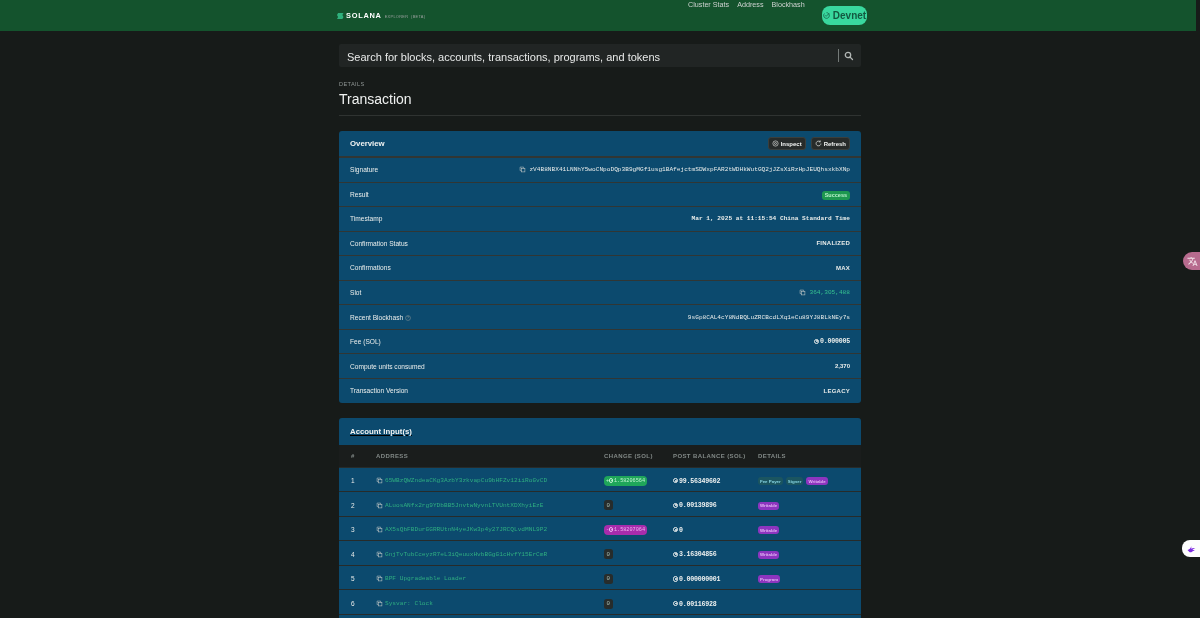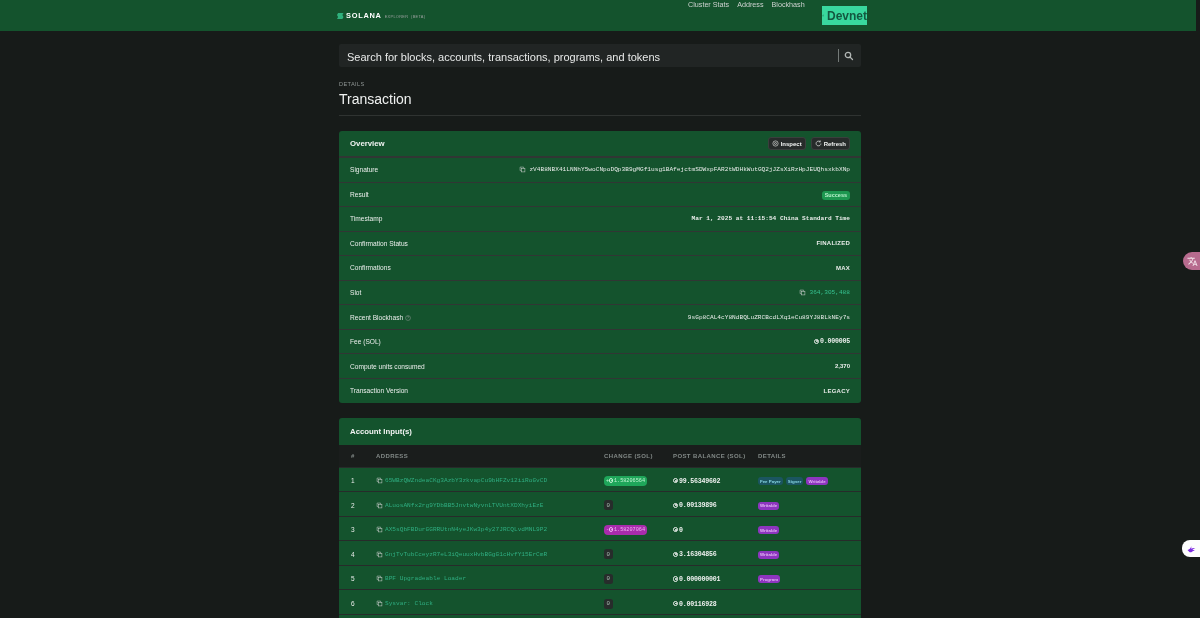--- a/index.html
+++ b/index.html
@@ -4,31 +4,31 @@
 <style>
   * { margin:0; padding:0; box-sizing:border-box; }
   html,body { width:1200px; height:618px; overflow:hidden; }
   body { background:#171b19; font-family:"Liberation Sans", sans-serif; position:relative; }
   .navbar { position:absolute; top:0; left:0; width:1196px; height:30.5px; background:#14532d; }
   .logo { position:absolute; left:337px; top:11px; display:flex; align-items:center; }
   .logo-txt { color:#fff; font-weight:bold; font-size:7.4px; letter-spacing:0.75px; margin-left:2.5px; }
   .logo-beta { color:#9aa09e; font-size:3.9px; letter-spacing:0.3px; margin-left:3px; margin-top:1px; }
   .nav-links { position:absolute; top:0; height:30px; left:688px; display:flex; align-items:flex-start; gap:8px; }
   .nav-links span { color:#ced2d0; font-size:7.2px; }
-  .devnet { position:absolute; left:822px; top:6px; width:45px; height:19px; background:#39d89e; border-radius:0; color:#135840; font-size:12px; font-weight:bold; display:flex; align-items:center; justify-content:center; gap:3px; }
+  .devnet { position:absolute; left:822px; top:6px; width:45px; height:19px; background:#39d89e; border-radius:8px; color:#135840; font-size:10px; font-weight:bold; display:flex; align-items:center; justify-content:center; gap:3px; }
   .searchbar { position:absolute; left:339px; top:44px; width:522px; height:23px; background:#212524; border-radius:2px; }
   .searchbar .ph { position:absolute; left:8px; top:7px; font-size:11px; color:#e8eae9; }
   .sep-line { position:absolute; left:498.5px; top:4.5px; width:1.3px; height:13.5px; background:#747a78; }
   .mag { position:absolute; left:505px; top:6.5px; }
   .caps { color:#8f9694; text-transform:uppercase; letter-spacing:0.5px; }
   .details-label { position:absolute; left:339px; top:81px; font-size:5.6px; letter-spacing:0.4px; }
   .h2 { position:absolute; left:339px; top:91px; font-size:14px; font-weight:500; color:#eff1f0; }
   .hr { position:absolute; left:339px; top:115px; width:522px; height:1px; background:#2f3331; }
 
-  .card { position:absolute; left:339px; width:522px; background:#14532d; border-radius:3px; }
+  .card { position:absolute; left:339px; width:522px; background:#0c4a6e; border-radius:3px; }
   .card-hdr { height:26px; display:flex; align-items:center; padding:0 11px; border-bottom:1px solid #313634; }
   .card-title { font-size:7.8px; font-weight:bold; color:#f2f4f3; }
   .row { height:24.55px; display:flex; align-items:center; justify-content:space-between; padding:0 11px; border-top:1px solid #313634; }
   .row:first-of-type { border-top:none; }
   .lbl { font-size:6.6px; color:#ebeeec; }
   .val { font-size:6.15px; font-family:"Liberation Mono",monospace; color:#e9ecea; display:flex; align-items:center; gap:3px; }
   .val.bold { font-weight:bold; font-size:6.6px; letter-spacing:-0.2px; }
   .sans-val { font-size:6px; font-weight:bold; color:#e9ecea; letter-spacing:0.25px; }
   .green { color:#36c190; }
   .btns { margin-left:auto; display:flex; gap:5px; }
@@ -152,21 +152,21 @@
       <span class="lbl">Compute units consumed</span>
       <span class="sans-val" style="letter-spacing:0">2,370</span>
     </div>
     <div class="row">
       <span class="lbl">Transaction Version</span>
       <span class="sans-val">LEGACY</span>
     </div>
   </div>
 
   <div class="card" style="top:418px; height:220px;">
-    <div class="card-hdr" style="border-bottom:none; height:27px;">
+    <div class="card-hdr" style="border-bottom:none; height:27px;text-decoration:underline;">
       <span class="card-title">Account Input(s)</span>
     </div>
     <table>
       <thead>
         <tr>
           <th class="c1">#</th>
           <th style="width:228px;">Address</th>
           <th style="width:69px;">Change (SOL)</th>
           <th style="width:85px;">Post Balance (SOL)</th>
           <th>Details</th>

